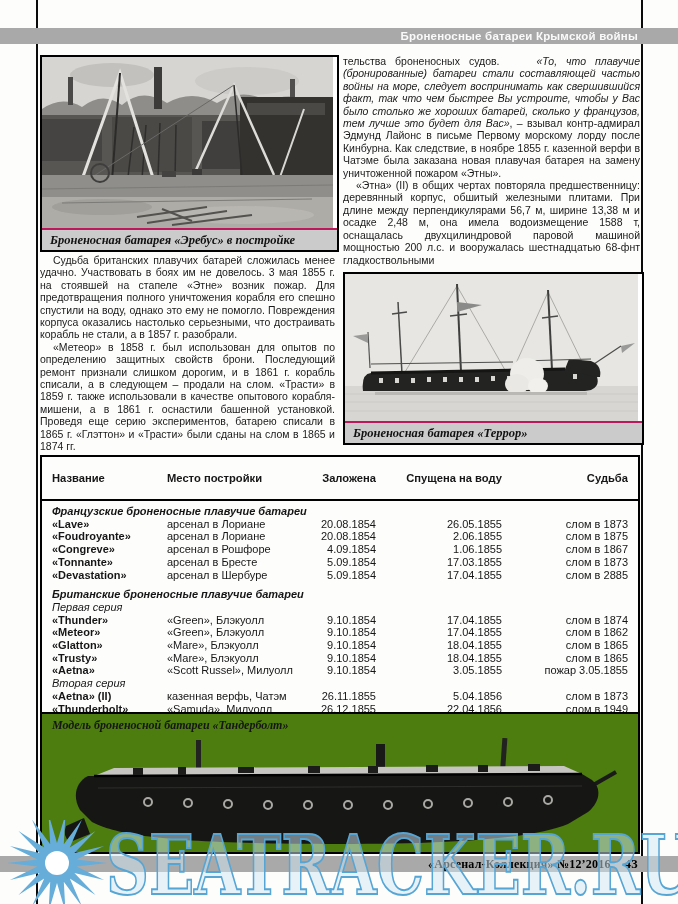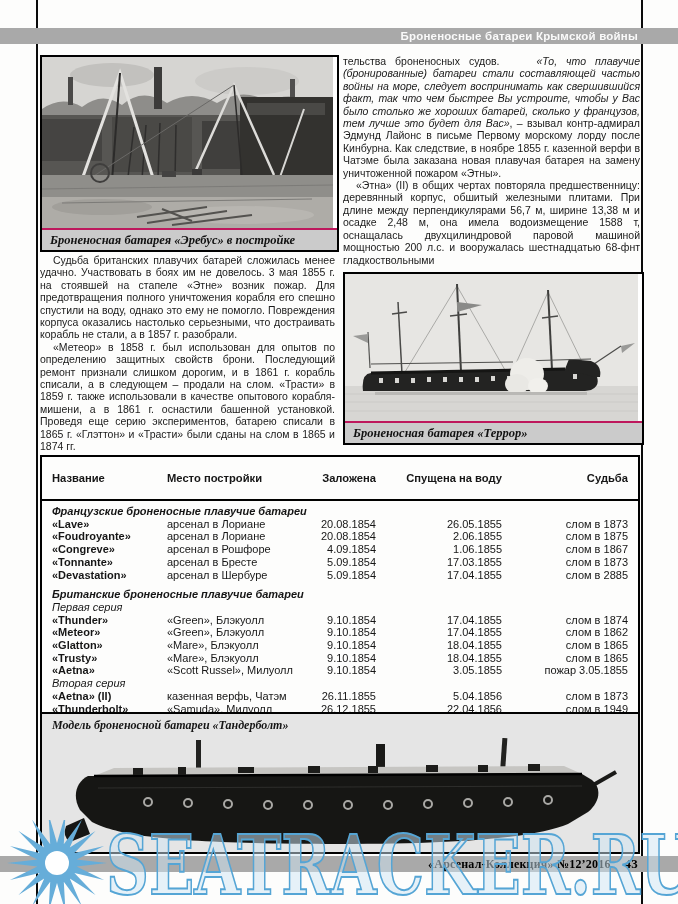--- a/index.html
+++ b/index.html
@@ -38,21 +38,21 @@
   .c0{width:115px;font-weight:bold;}
   .c1{width:145px;}
   .c2{width:64px;text-align:right;}
   .c3{width:126px;text-align:right;}
   .c4{flex:1 1 auto;text-align:right;}
   .thead .tc{font-weight:bold;}
   .ttitle{font-weight:bold;font-style:italic;}
   .tsub{font-style:italic;}
   .tspacer{height:7px;}
   .modelbox{position:absolute;left:40px;top:712px;width:600px;height:142px;
-       border:2px solid #000;box-sizing:border-box;background:#e5e5e5;}
+       border:2px solid #000;box-sizing:border-box;background:#4d7c0f;}
   .modelcaption{font-family:"Liberation Serif",serif;font-style:italic;font-weight:bold;
        font-size:12px;padding:4px 10px 0;}
   .modelart{position:absolute;left:16px;top:24px;}
   .watermark{position:absolute;left:0;top:820px;width:678px;height:84px;
        pointer-events:none;z-index:50;}
 </style>
 </head>
 <body>
 
 <div class="vrule left"></div>

